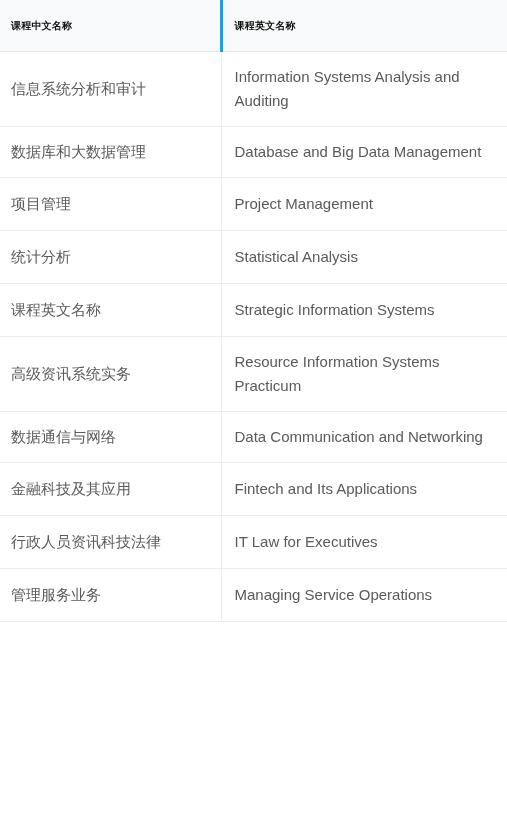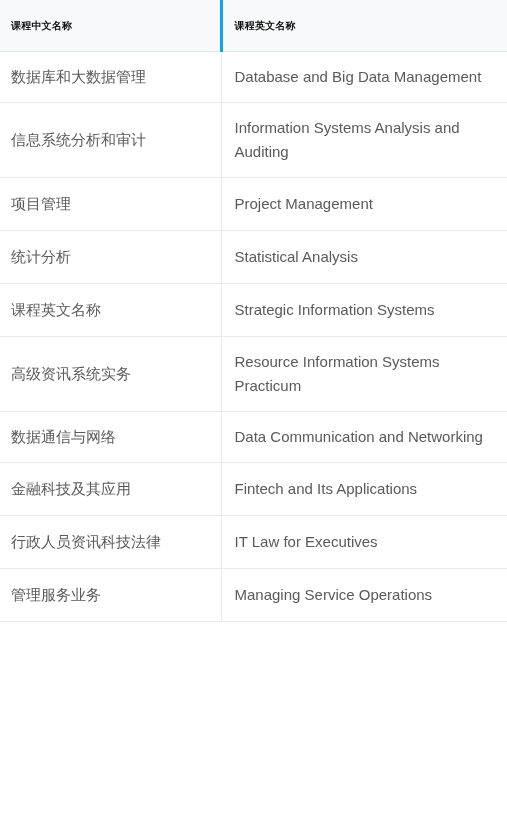--- a/index.html
+++ b/index.html
@@ -72,26 +72,26 @@
     <col class="col-en">
   </colgroup>
   <thead>
     <tr>
       <th class="th-cn">课程中文名称</th>
       <th class="th-en">课程英文名称</th>
     </tr>
   </thead>
   <tbody id="table-body">
       <tr class="two-line">
+        <td class="td-cn">信息系统分析和审计</td>
+        <td class="td-en">Information Systems Analysis and Auditing</td>
+      </tr>
+      <tr class="two-line">
         <td class="td-cn">数据库和大数据管理</td>
         <td class="td-en">Database and Big Data Management</td>
-      </tr>
-      <tr class="two-line">
-        <td class="td-cn">信息系统分析和审计</td>
-        <td class="td-en">Information Systems Analysis and Auditing</td>
       </tr>
       <tr>
         <td class="td-cn">项目管理</td>
         <td class="td-en">Project Management</td>
       </tr>
       <tr>
         <td class="td-cn">统计分析</td>
         <td class="td-en">Statistical Analysis</td>
       </tr>
       <tr>

